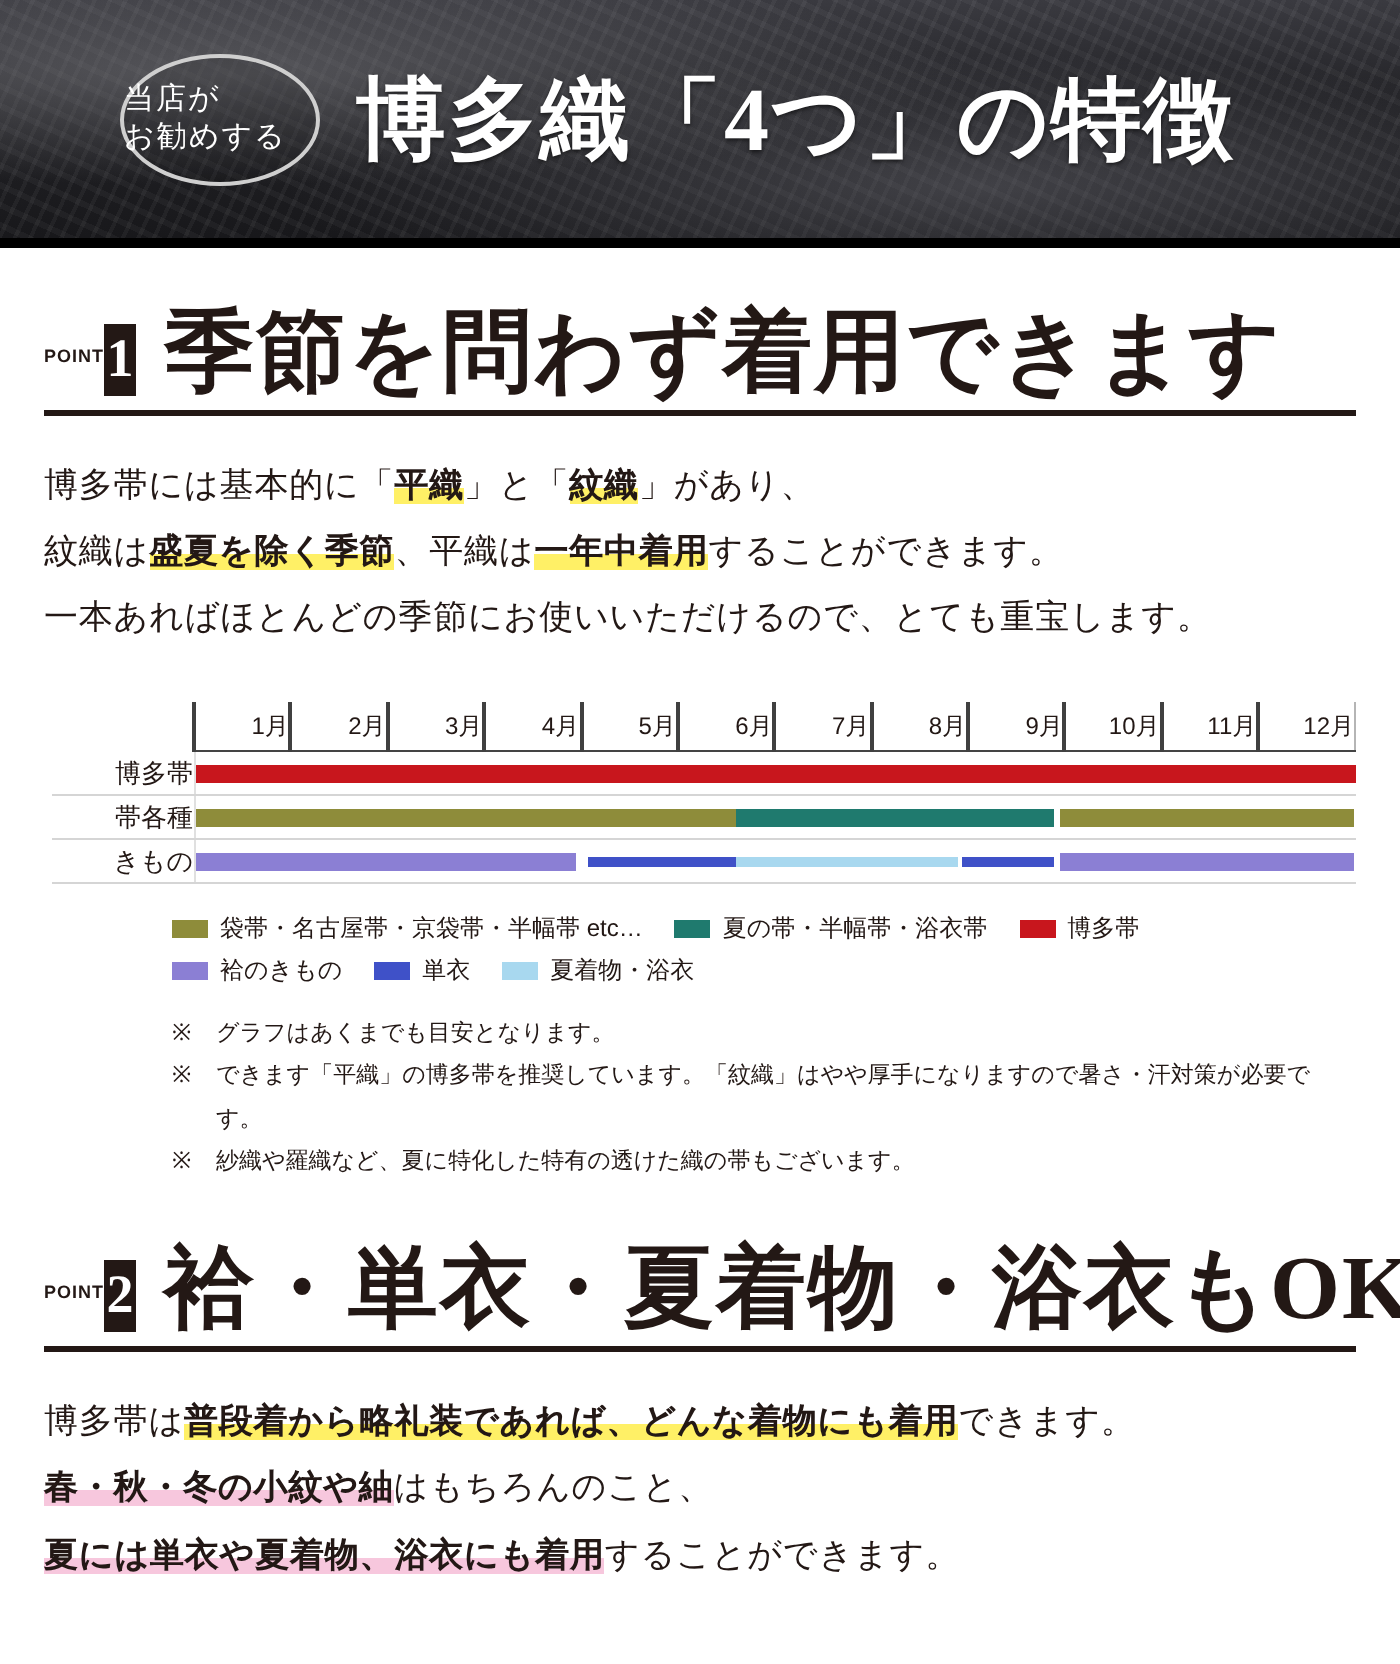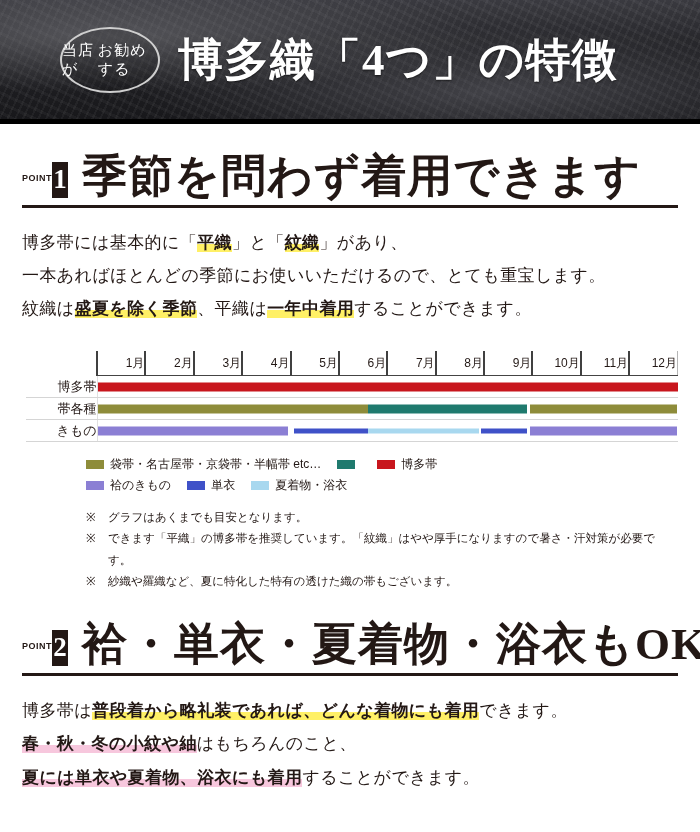--- a/index.html
+++ b/index.html
@@ -43,22 +43,22 @@
     padding-left: 60px;
     box-sizing: border-box;
   }
   .badge {
     width: 96px;
     height: 62px;
     border: 2px solid #cfcfcf;
     border-radius: 50%;
     color: #ffffff;
     display: flex;
-    flex-direction: row;
-    align-items: center;
+    flex-direction: column;
+    align-items: flex-start;
     justify-content: center;
     font-size: 15px;
     line-height: 1.25;
     letter-spacing: 1px;
     flex: none;
     background: rgba(0,0,0,0.12);
   }
   .banner-title {
     color: #ffffff;
     font-family: "Liberation Serif", serif;
@@ -225,22 +225,22 @@
   <div class="point-head">
     <div class="point-badge">
       <div class="kicker">POINT</div>
       <div class="num">1</div>
     </div>
     <div class="point-title">季節を問わず着用できます</div>
   </div>
 
   <div class="para">
     <span class="line">博多帯には基本的に「<span class="hl-y bold">平織</span>」と「<span class="hl-y bold">紋織</span>」があり、</span>
+    <span class="line">紋織は<span class="hl-y bold">盛夏を除く季節</span>、平織は<span class="hl-y bold">一年中着用</span>することができます。</span>
     <span class="line">一本あればほとんどの季節にお使いいただけるので、とても重宝します。</span>
-    <span class="line">紋織は<span class="hl-y bold">盛夏を除く季節</span>、平織は<span class="hl-y bold">一年中着用</span>することができます。</span>
   </div>
 
   <div class="chart-wrap">
     <table class="chart">
       <thead>
         <tr>
           <th class="corner"></th>
           <th class="mhead">1月</th>
           <th class="mhead">2月</th>
           <th class="mhead">3月</th>
@@ -284,20 +284,21 @@
     </table>
 
     <div class="legend">
       <div class="legend-row">
         <div class="legend-item">
           <span class="swatch" style="background:#8e8c3a;"></span>
           <span>袋帯・名古屋帯・京袋帯・半幅帯 etc…</span>
         </div>
         <div class="legend-item">
           <span class="swatch" style="background:#1f7a6e;"></span>
+          <span>夏の帯・半幅帯・浴衣帯</span>
         </div>
         <div class="legend-item">
           <span class="swatch" style="background:#c8161d;"></span>
           <span>博多帯</span>
         </div>
       </div>
       <div class="legend-row">
         <div class="legend-item">
           <span class="swatch" style="background:#8b7fd4;"></span>
           <span>袷のきもの</span>

